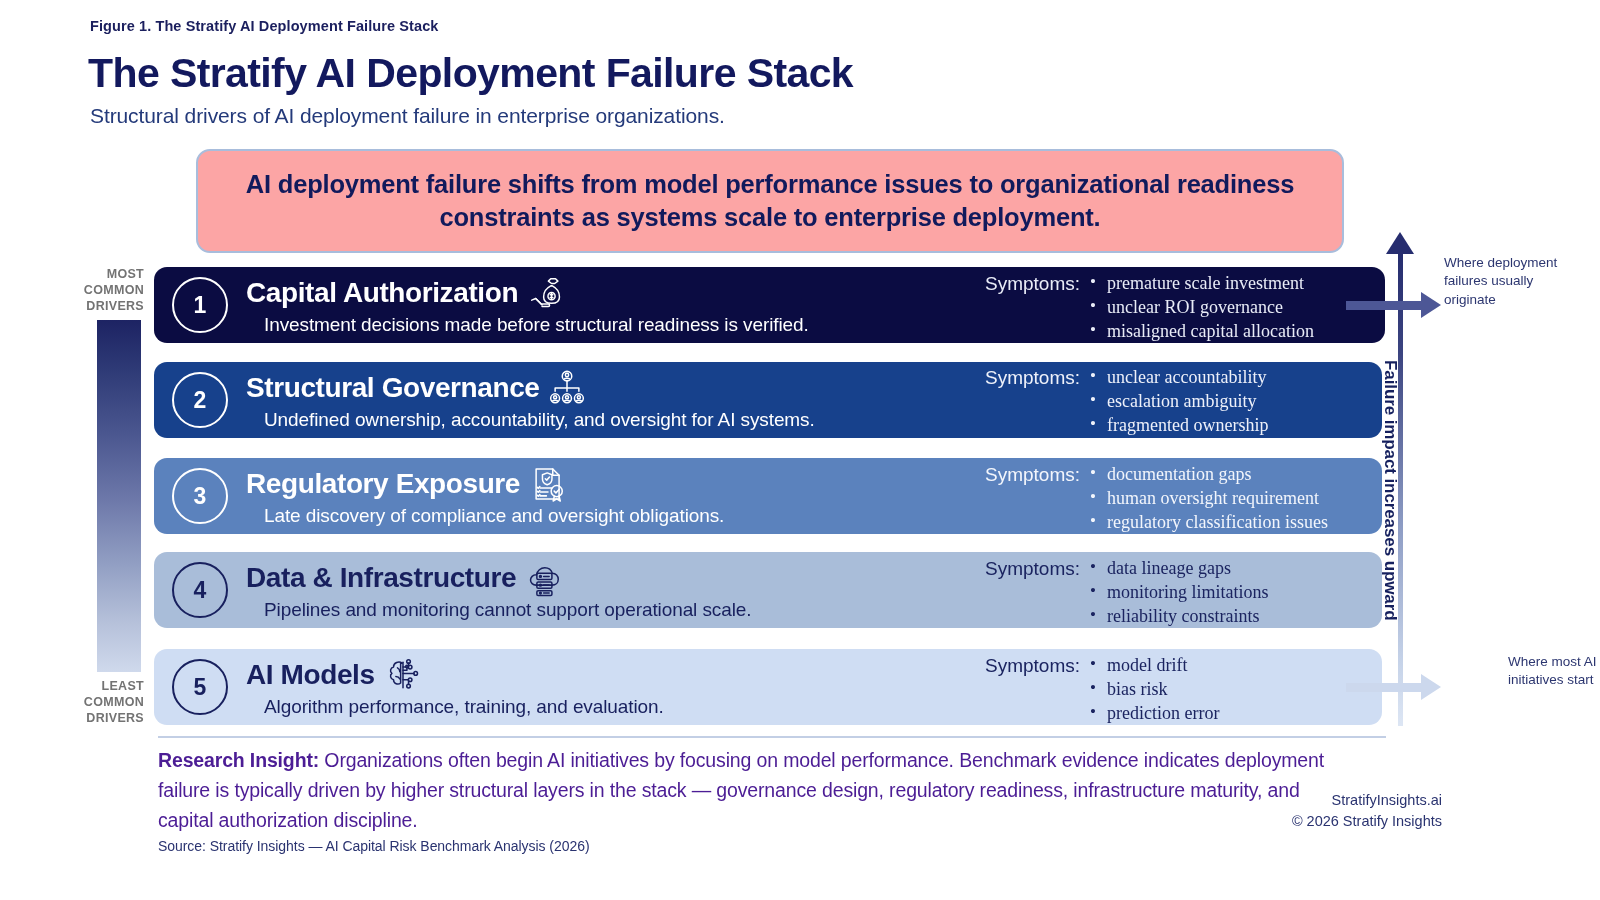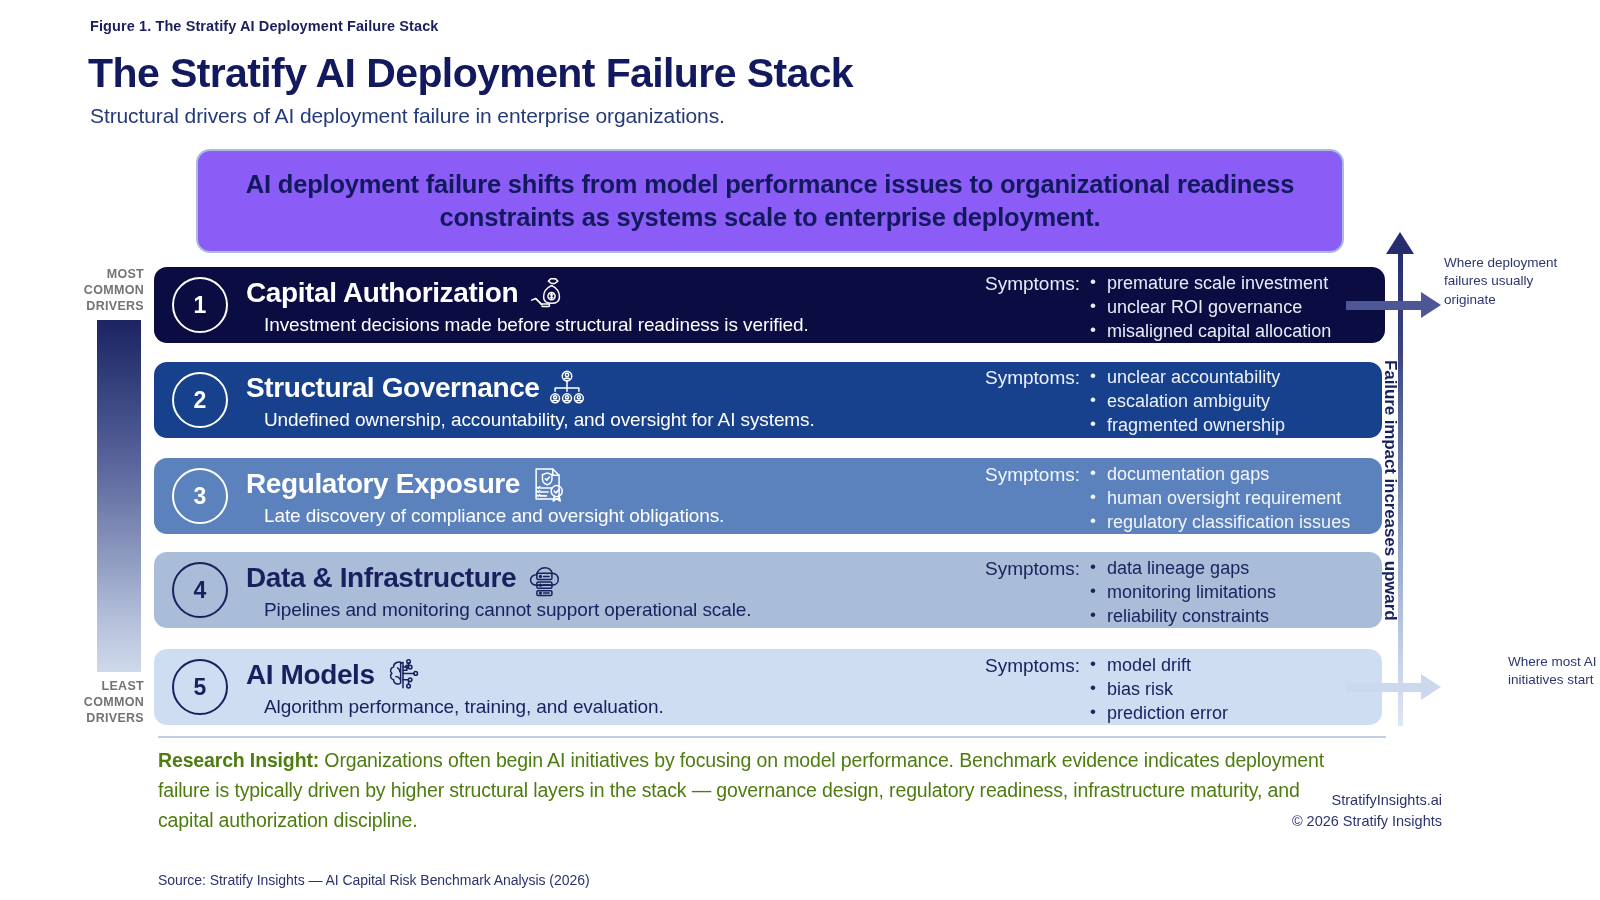--- a/index.html
+++ b/index.html
@@ -22,21 +22,21 @@
     letter-spacing: -0.6px; line-height: 1.05;
   }
   .subtitle {
     position: absolute; left: 90px; top: 104px;
     font-size: 21px; font-weight: 400; color: #243a7a; letter-spacing: -0.1px;
   }
 
   
   .callout {
     position: absolute; left: 196px; top: 149px; width: 1148px; height: 104px;
-    border: 2px solid #a8bddc; border-radius: 14px; background: #8b5cf6;
+    border: 2px solid #a8bddc; border-radius: 14px; background: #fca5a5;
     display: flex; align-items: center; justify-content: center;
     padding: 6px 26px;
   }
   .callout-text {
     font-size: 25.5px; font-weight: 700; color: #111a5c;
     text-align: center; line-height: 1.3; letter-spacing: -0.2px;
   }
 
   
   .scale-label {
@@ -73,21 +73,21 @@
   .row-desc { font-size: 19px; font-weight: 400; letter-spacing: -0.1px; margin-top: 2px; line-height: 1.2; margin-left: 18px; }
   .row-icon { width: 38px; height: 38px; display: block; flex: 0 0 auto; }
 
   .symptoms {
     position: absolute; display: flex; align-items: flex-start; gap: 10px;
   }
   .symptoms-label { font-size: 19px; font-weight: 400; white-space: nowrap; padding-top: 1px; }
   .symptoms ul { list-style: none; }
   .symptoms li {
     font-size: 18px; font-weight: 400; line-height: 1.32; white-space: nowrap;
-    position: relative; padding-left: 17px;
+    position: relative; padding-left: 17px; font-family: Liberation Serif, serif;
   }
   .symptoms li::before {
     content: "•"; position: absolute; left: 0; top: -1px; font-size: 17px;
   }
 
   
   #row-1 { background: #0b0c42; color: #ffffff; }
   #row-2 { background: #17418c; color: #ffffff; }
   #row-3 { background: #5b82bd; color: #ffffff; }
   #row-4 { background: #a9bdd9; color: #18205e; }
@@ -133,25 +133,25 @@
   #note-top { left: 1444px; top: 254px; }
   #note-bottom { left: 1508px; top: 653px; }
 
   
   .divider {
     position: absolute; left: 158px; top: 736px; width: 1228px; height: 2px;
     background: #c3cfe5;
   }
   .insight {
     position: absolute; left: 158px; top: 745px; width: 1185px;
-    font-size: 19.5px; color: #4d7c0f; line-height: 1.55; letter-spacing: -0.15px;
+    font-size: 19.5px; color: #4c1d95; line-height: 1.55; letter-spacing: -0.15px;
   }
   .insight b { font-weight: 700; }
   .source {
-    position: absolute; left: 158px; top: 872px;
+    position: absolute; left: 158px; top: 838px;
     font-size: 14px; color: #2a3370; letter-spacing: -0.05px;
   }
   .brand {
     position: absolute; right: 158px; top: 790px; text-align: right;
     font-size: 14.5px; color: #2a3370; line-height: 1.45;
   }
 </style>
 </head>
 <body>
 

